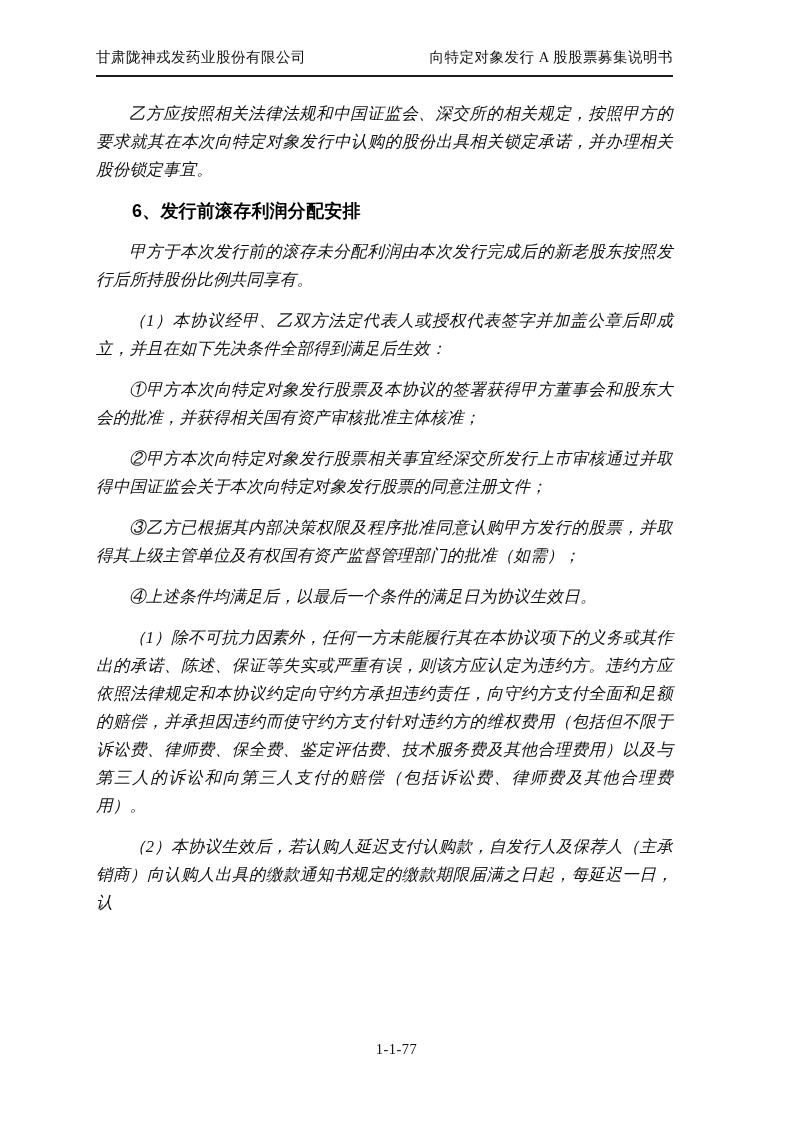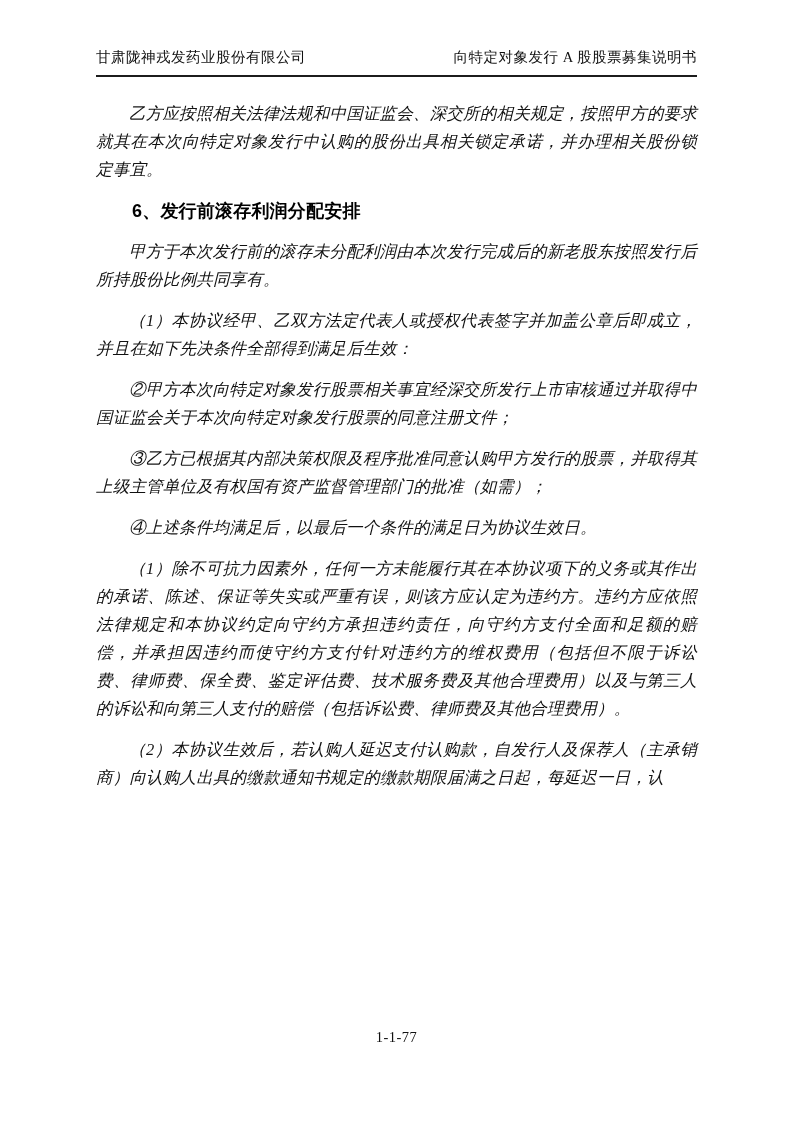--- a/index.html
+++ b/index.html
@@ -7,21 +7,21 @@
     padding: 0;
     background: #ffffff;
   }
   .page {
     position: relative;
     width: 793px;
     height: 1122px;
     margin: 0 auto;
     background: #ffffff;
     box-sizing: border-box;
-    padding: 48px 96px 0 96px;
+    padding: 48px 120px 0 96px;
     font-family: "Liberation Serif", "DejaVu Serif", serif;
     color: #111111;
     overflow: hidden;
   }
   .doc-header {
     display: flex;
     justify-content: space-between;
     align-items: flex-end;
     font-size: 14.5px;
     letter-spacing: 0.5px;
@@ -47,41 +47,42 @@
     line-height: 28px;
     text-indent: 2em;
     letter-spacing: 0.2px;
     margin: 8px 0 13px 0;
     color: #000000;
   }
   .doc-footer {
     position: absolute;
     left: 0;
     right: 0;
-    bottom: 76px;
+    bottom: 64px;
     text-align: center;
     font-size: 14.5px;
     letter-spacing: 0.5px;
   }
 </style>
 </head>
 <body>
 
 <div class="page">
 
   <div class="doc-header">
     <span>甘肃陇神戎发药业股份有限公司</span>
     <span>向特定对象发行 A 股股票募集说明书</span>
   </div>
 
   <div class="doc-body">
     <p class="para">乙方应按照相关法律法规和中国证监会、深交所的相关规定，按照甲方的要求就其在本次向特定对象发行中认购的股份出具相关锁定承诺，并办理相关股份锁定事宜。</p>
     <h3 class="heading">6、发行前滚存利润分配安排</h3>
     <p class="para">甲方于本次发行前的滚存未分配利润由本次发行完成后的新老股东按照发行后所持股份比例共同享有。</p>
     <p class="para">（1）本协议经甲、乙双方法定代表人或授权代表签字并加盖公章后即成立，并且在如下先决条件全部得到满足后生效：</p>
+    <p class="para">①甲方本次向特定对象发行股票及本协议的签署获得甲方董事会和股东大会的批准，并获得相关国有资产审核批准主体核准；</p>
     <p class="para">②甲方本次向特定对象发行股票相关事宜经深交所发行上市审核通过并取得中国证监会关于本次向特定对象发行股票的同意注册文件；</p>
     <p class="para">③乙方已根据其内部决策权限及程序批准同意认购甲方发行的股票，并取得其上级主管单位及有权国有资产监督管理部门的批准（如需）；</p>
     <p class="para">④上述条件均满足后，以最后一个条件的满足日为协议生效日。</p>
     <p class="para">（1）除不可抗力因素外，任何一方未能履行其在本协议项下的义务或其作出的承诺、陈述、保证等失实或严重有误，则该方应认定为违约方。违约方应依照法律规定和本协议约定向守约方承担违约责任，向守约方支付全面和足额的赔偿，并承担因违约而使守约方支付针对违约方的维权费用（包括但不限于诉讼费、律师费、保全费、鉴定评估费、技术服务费及其他合理费用）以及与第三人的诉讼和向第三人支付的赔偿（包括诉讼费、律师费及其他合理费用）。</p>
     <p class="para">（2）本协议生效后，若认购人延迟支付认购款，自发行人及保荐人（主承销商）向认购人出具的缴款通知书规定的缴款期限届满之日起，每延迟一日，认</p>
   </div>
 
   <div class="doc-footer">
     <span>1-1-77</span>
   </div>

